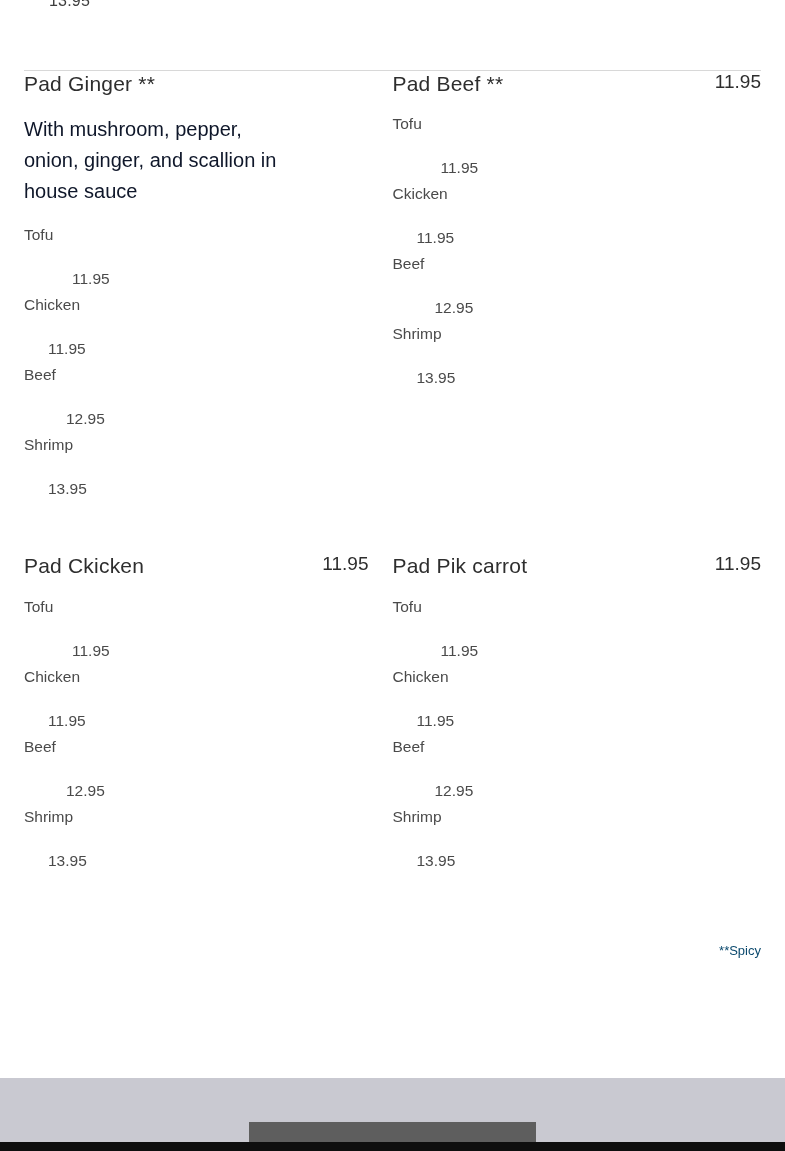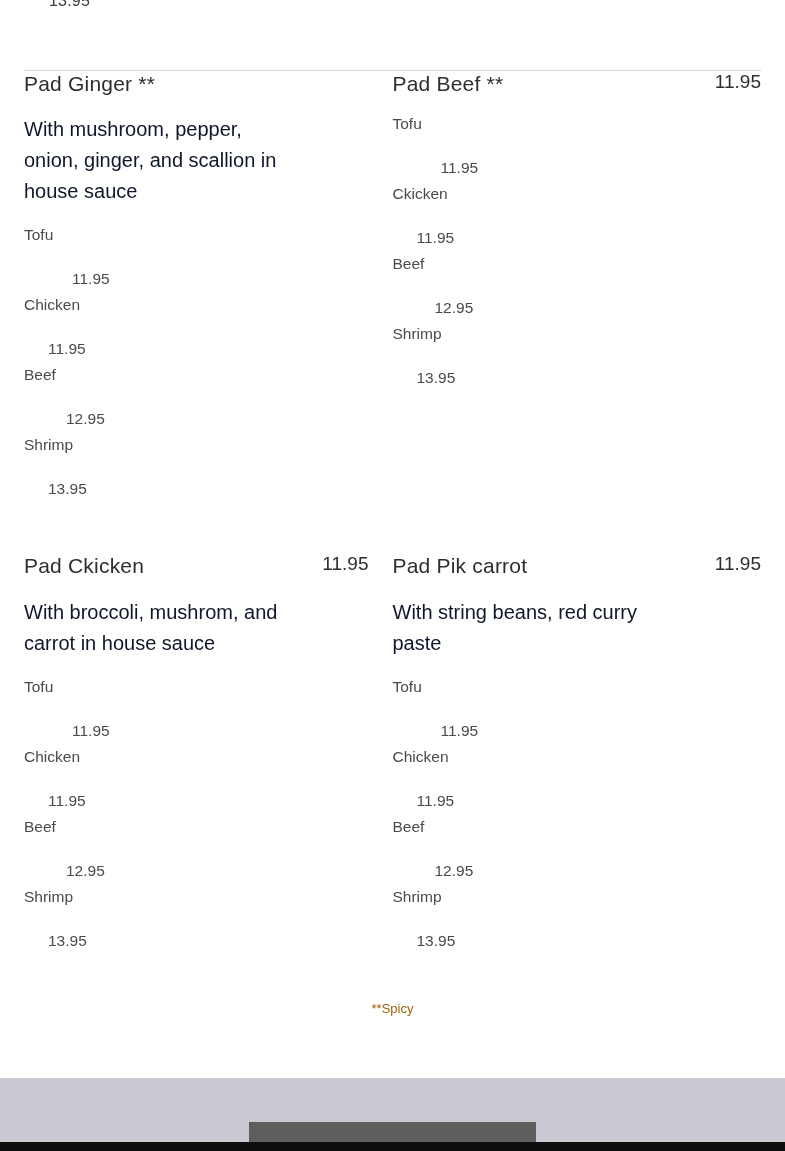--- a/index.html
+++ b/index.html
@@ -109,24 +109,24 @@
     margin-bottom: 2px;
   }
   .opt-price.ind1 { padding-left: 48px; }
   .opt-price.ind2 { padding-left: 24px; }
   .opt-price.ind3 { padding-left: 42px; }
   .opt-price.ind4 { padding-left: 24px; }
 
   .block-gap { height: 50px; }
 
   .spicy-note {
-    text-align: center;
+    text-align: right;
     font-size: 13px;
-    color: #a16207;
-    margin-top: 46px;
+    color: #0c4a6e;
+    margin-top: 68px;
   }
 
   
   .footer-strip {
     position: absolute;
     left: 0;
     top: 1078px;
     width: 785px;
     height: 73px;
     background: #c9c9d1;
@@ -208,41 +208,39 @@
       <div class="col">
           <div class="block-gap"></div>
         </div>
 
       <div class="col left">
         <div class="item">
           <div class="item-head">
             <span class="item-name">Pad Ckicken</span>
             <span class="item-price-top">11.95</span>
           </div>
-          <div class="item-desc">With broccoli, mushrom, and carrot in house sauce</div>
           <div class="opt">
             <div class="opt-label">Tofu</div>
             <span class="opt-price ind1">11.95</span>
             <div class="opt-label">Chicken</div>
             <span class="opt-price ind2">11.95</span>
             <div class="opt-label">Beef</div>
             <span class="opt-price ind3">12.95</span>
             <div class="opt-label">Shrimp</div>
             <span class="opt-price ind4">13.95</span>
           </div>
         </div>
       </div>
 
       <div class="col">
         <div class="item">
           <div class="item-head">
             <span class="item-name">Pad Pik carrot</span>
             <span class="item-price-top">11.95</span>
           </div>
-          <div class="item-desc">With string beans, red curry paste</div>
           <div class="opt">
             <div class="opt-label">Tofu</div>
             <span class="opt-price ind1">11.95</span>
             <div class="opt-label">Chicken</div>
             <span class="opt-price ind2">11.95</span>
             <div class="opt-label">Beef</div>
             <span class="opt-price ind3">12.95</span>
             <div class="opt-label">Shrimp</div>
             <span class="opt-price ind4">13.95</span>
           </div>

